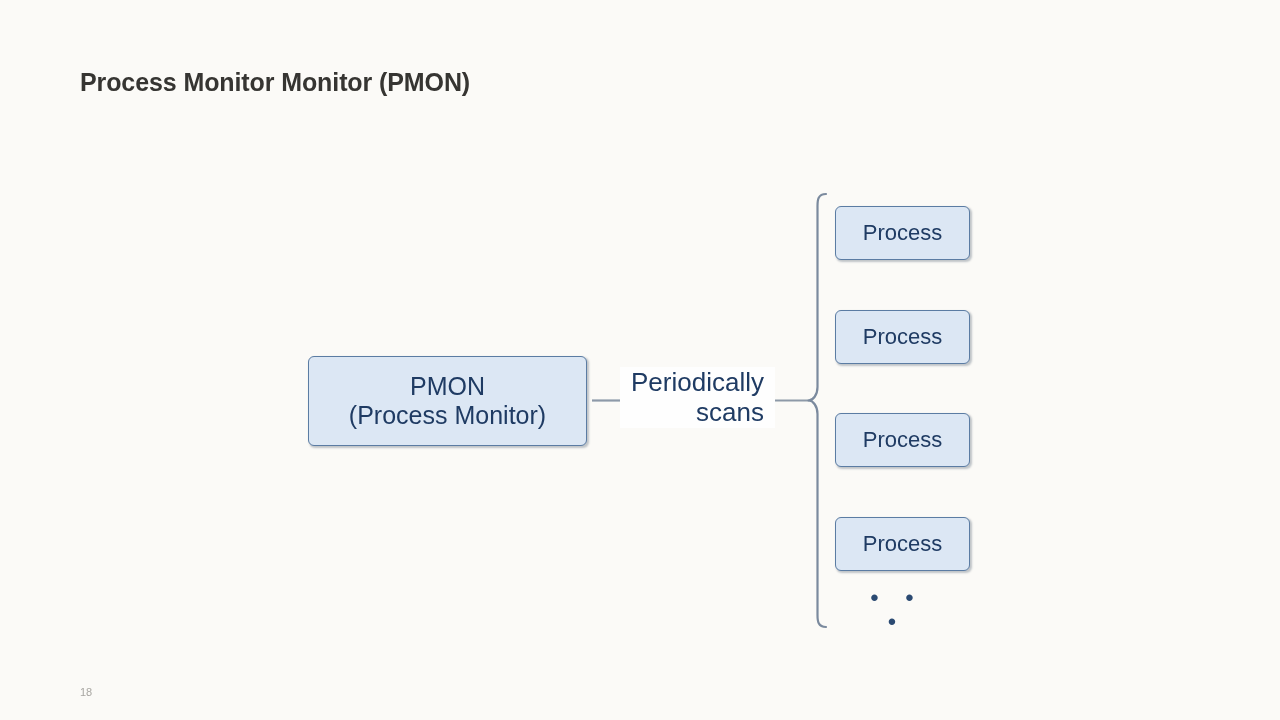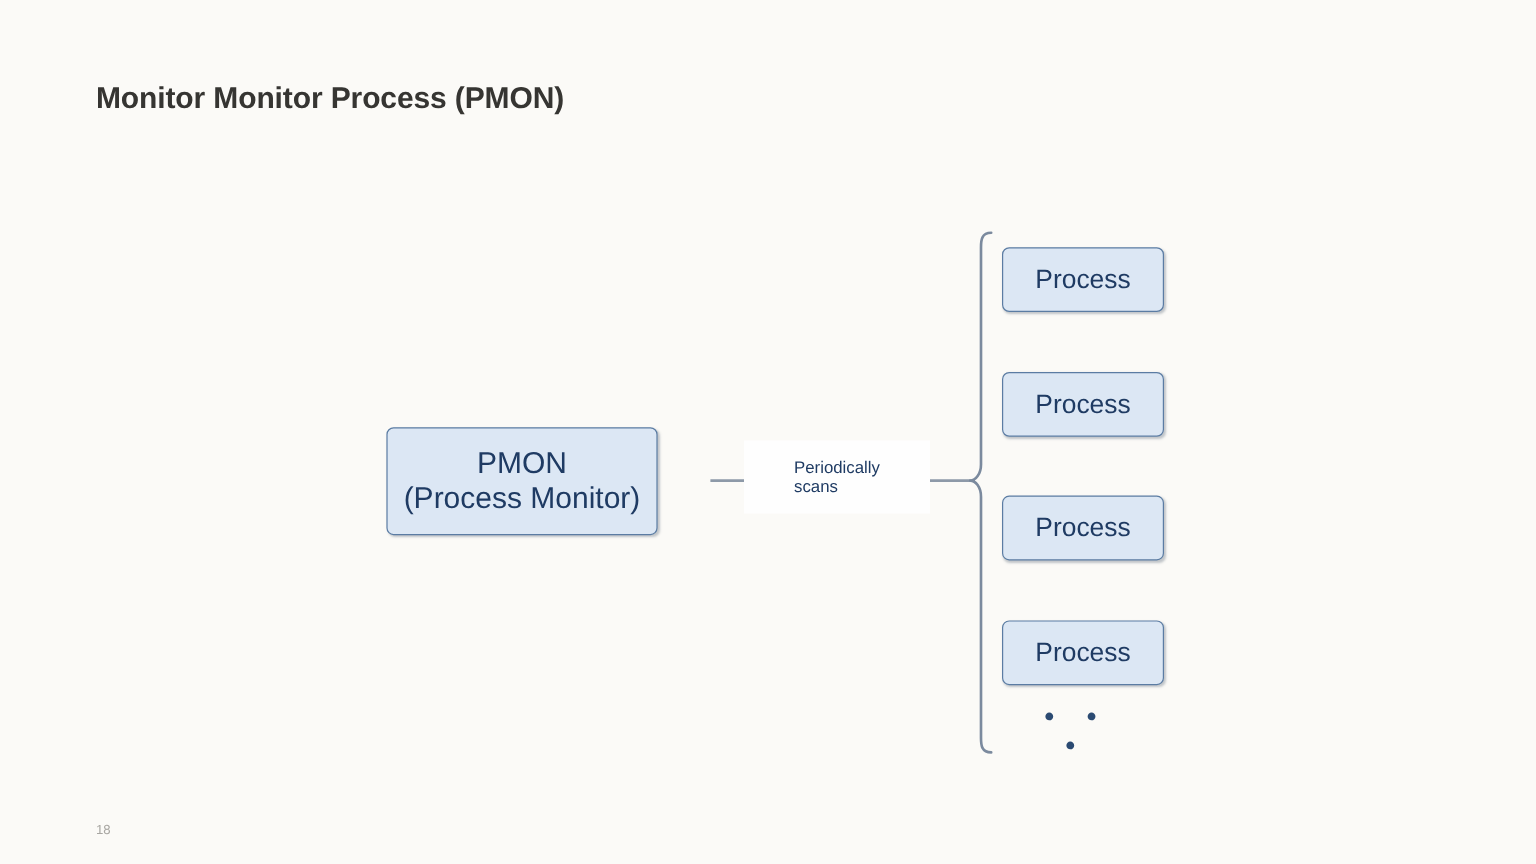--- a/index.html
+++ b/index.html
@@ -53,23 +53,23 @@
     box-shadow: 1.5px 1.5px 2px rgba(120,130,145,0.45);
     display: flex;
     align-items: center;
     justify-content: center;
     color: #1f3b63;
     text-align: center;
     line-height: 1.18;
   }
 
   .pmon-box {
-    left: 322px;
+    left: 308px;
     top: 356px;
-    width: 226px;
+    width: 279px;
     height: 90px;
     font-size: 25px;
   }
   .pmon-box .node-label {
     white-space: pre-line;
   }
 
   .process-box {
     left: 835px;
     width: 135px;
@@ -85,23 +85,23 @@
   .edge-label {
     position: absolute;
     left: 620px;
     top: 367px;
     width: 155px;
     height: 61px;
     background: #fefefe;
     display: flex;
     align-items: center;
     justify-content: center;
-    font-size: 14px;
+    font-size: 26px;
     color: #1f3b63;
-    text-align: left;
+    text-align: right;
     line-height: 1.12;
     white-space: pre-line;
   }
 
   
   .connector-svg {
     position: absolute;
     left: 0;
     top: 0;
     width: 1280px;
@@ -120,21 +120,21 @@
     color: #2b4a72;
     text-align: center;
     line-height: 1;
   }
 </style>
 </head>
 <body>
 
 <div id="slide">
 
-  <div class="slide-title">Monitor Monitor Process (PMON)</div>
+  <div class="slide-title">Process Monitor Monitor (PMON)</div>
 
   <svg class="connector-svg" viewBox="0 0 1280 720" xmlns="http://www.w3.org/2000/svg">
 
     <line x1="592" y1="400.5" x2="621" y2="400.5" stroke="#8d99a8" stroke-width="2.2"></line>
 
     <line x1="774" y1="400.5" x2="809" y2="400.5" stroke="#8d99a8" stroke-width="2.2"></line>
 
     <path d="M 826 194
              C 818 194 817.5 200 817.5 206
              L 817.5 387

